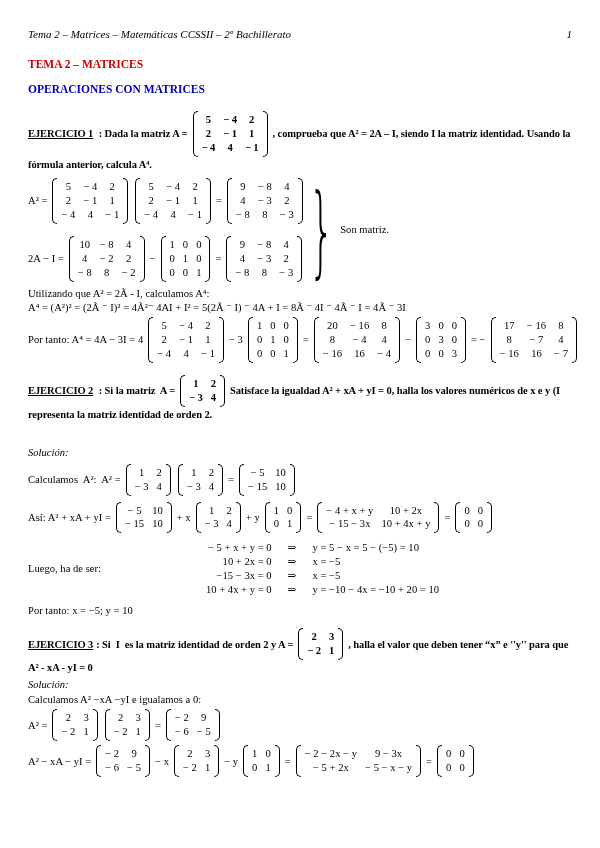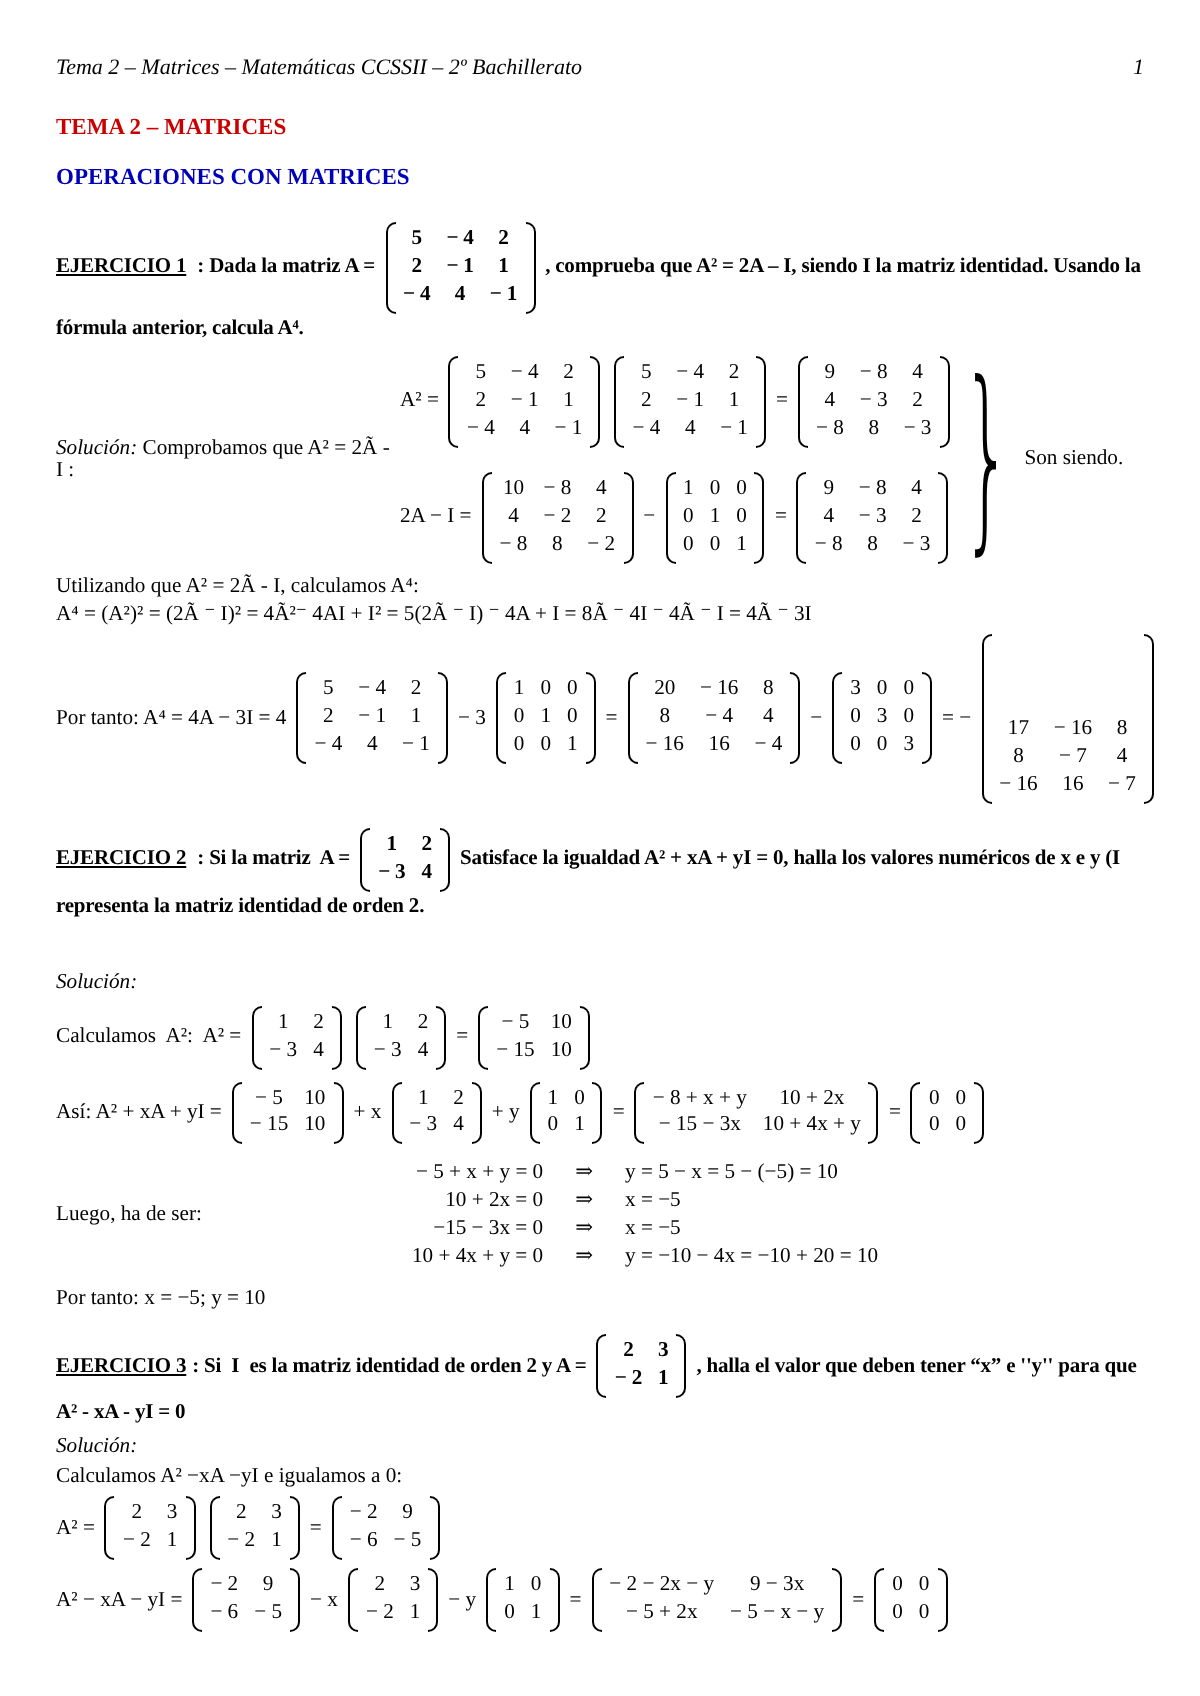--- a/index.html
+++ b/index.html
@@ -74,23 +74,20 @@
           <span class="mx-cell">4</span>
           <span class="mx-cell">− 1</span>
         </span>
         <span class="mx-paren mx-r"></span>
       </span>
     <span class="mtext">, comprueba que A² = 2A – I, siendo I la matriz identidad. Usando la</span>
   </div>
   <div class="stmt mb8">fórmula anterior, calcula A⁴.</div>
 
   <div class="sol1">
-    <div class="sol1-left">
-      <span class="i">Solución:</span><span> Comprobamos que  A² = 2Ã - I :</span>
-    </div>
     <div class="sol1-mid">
       <div class="row eq">
         <span class="mtext">A² =</span>
         <span class="matrix">
             <span class="mx-paren mx-l"></span>
             <span class="mx-grid" style="grid-template-columns: repeat(3, auto);">
               <span class="mx-cell">5</span>
               <span class="mx-cell">− 4</span>
               <span class="mx-cell">2</span>
               <span class="mx-cell">2</span>
@@ -180,21 +177,21 @@
               <span class="mx-cell">− 8</span>
               <span class="mx-cell">8</span>
               <span class="mx-cell">− 3</span>
             </span>
             <span class="mx-paren mx-r"></span>
           </span>
       </div>
     </div>
     <div class="sol1-right">
       <span class="brace">}</span>
-      <span>Son  siendo.</span>
+      <span>Son  matriz.</span>
     </div>
   </div>
 
   <div class="txt mb2">Utilizando que  A² = 2Ã - I,  calculamos A⁴:</div>
   <div class="txt mb4">A⁴ = (A²)² = (2Ã ⁻ I)² = 4Ã²⁻ 4AI + I² = 5(2Ã ⁻ I) ⁻ 4A + I = 8Ã ⁻ 4I ⁻ 4Ã ⁻ I = 4Ã ⁻ 3I</div>
 
   <div class="row eq mb12">
     <span class="mtext">Por tanto: A⁴ = 4A − 3I = 4</span>
     <span class="matrix">
         <span class="mx-paren mx-l"></span>
@@ -255,21 +252,21 @@
           <span class="mx-cell">0</span>
           <span class="mx-cell">0</span>
           <span class="mx-cell">0</span>
           <span class="mx-cell">3</span>
         </span>
         <span class="mx-paren mx-r"></span>
       </span>
     <span class="mtext">= −</span>
     <span class="matrix">
         <span class="mx-paren mx-l"></span>
-        <span class="mx-grid" style="grid-template-columns: repeat(3, auto); margin-top: 39px;">
+        <span class="mx-grid" style="grid-template-columns: repeat(3, auto);">
           <span class="mx-cell">17</span>
           <span class="mx-cell">− 16</span>
           <span class="mx-cell">8</span>
           <span class="mx-cell">8</span>
           <span class="mx-cell">− 7</span>
           <span class="mx-cell">4</span>
           <span class="mx-cell">− 16</span>
           <span class="mx-cell">16</span>
           <span class="mx-cell">− 7</span>
         </span>
@@ -362,21 +359,21 @@
           <span class="mx-cell">0</span>
           <span class="mx-cell">0</span>
           <span class="mx-cell">1</span>
         </span>
         <span class="mx-paren mx-r"></span>
       </span>
     <span class="mtext">=</span>
     <span class="matrix">
         <span class="mx-paren mx-l"></span>
         <span class="mx-grid" style="grid-template-columns: repeat(2, auto);">
-          <span class="mx-cell">− 8 + x + y</span>
+          <span class="mx-cell">− 4 + x + y</span>
           <span class="mx-cell">10 + 2x</span>
           <span class="mx-cell">− 15 − 3x</span>
           <span class="mx-cell">10 + 4x + y</span>
         </span>
         <span class="mx-paren mx-r"></span>
       </span>
     <span class="mtext">=</span>
     <span class="matrix">
         <span class="mx-paren mx-l"></span>
         <span class="mx-grid" style="grid-template-columns: repeat(2, auto);">

